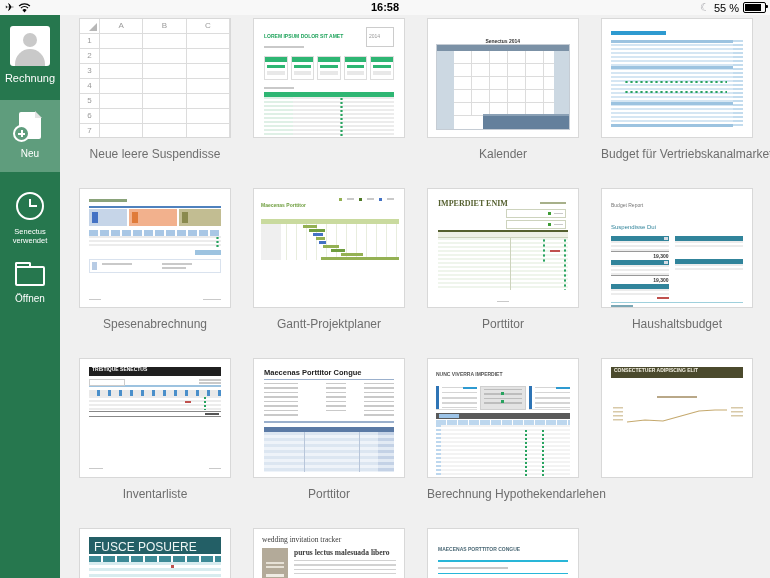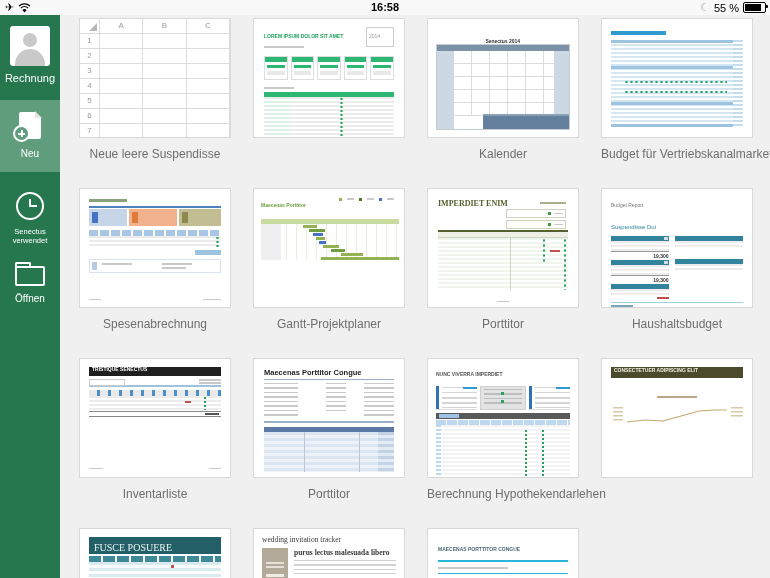--- a/index.html
+++ b/index.html
@@ -483,21 +483,21 @@
               <rect x="120" y="10" width="12" height="1.5"></rect>
             </g>
         <polyline points="16,17 34,15 52,16 70,11 88,6 104,5 116,5" stroke="#c5a96e" stroke-width="1.2" fill="none"></polyline>
       </svg>
     </div>
 
   </figure>
 
   <figure>
     <div class="card" style="padding:8px 9px;">
-      <div style="background:#235f66;height:17px;line-height:17px;padding-left:5px;"><span style="color:#eef6f5;font-size:10px;font-family:Liberation Serif, serif;">FUSCE POSUERE</span></div>
+      <div style="background:#235f66;height:17px;line-height:17px;padding-left:5px;"><span style="color:#eef6f5;font-size:12px;font-family:Liberation Sans, sans-serif;">FUSCE POSUERE</span></div>
       <div style="margin-top:2px;height:6px;background:repeating-linear-gradient(90deg,#3d8a96 0 12px,#fff 12px 14px);"></div>
       <div class="st-teal" style="height:16px;position:relative;">
         <span class="bar" style="position:absolute;left:62%;top:3px;width:3px;height:3px;background:#c0504d;"></span>
       </div>
     </div>
 
   </figure>
 
   <figure>
     <div class="card" style="padding:6px 8px;">

